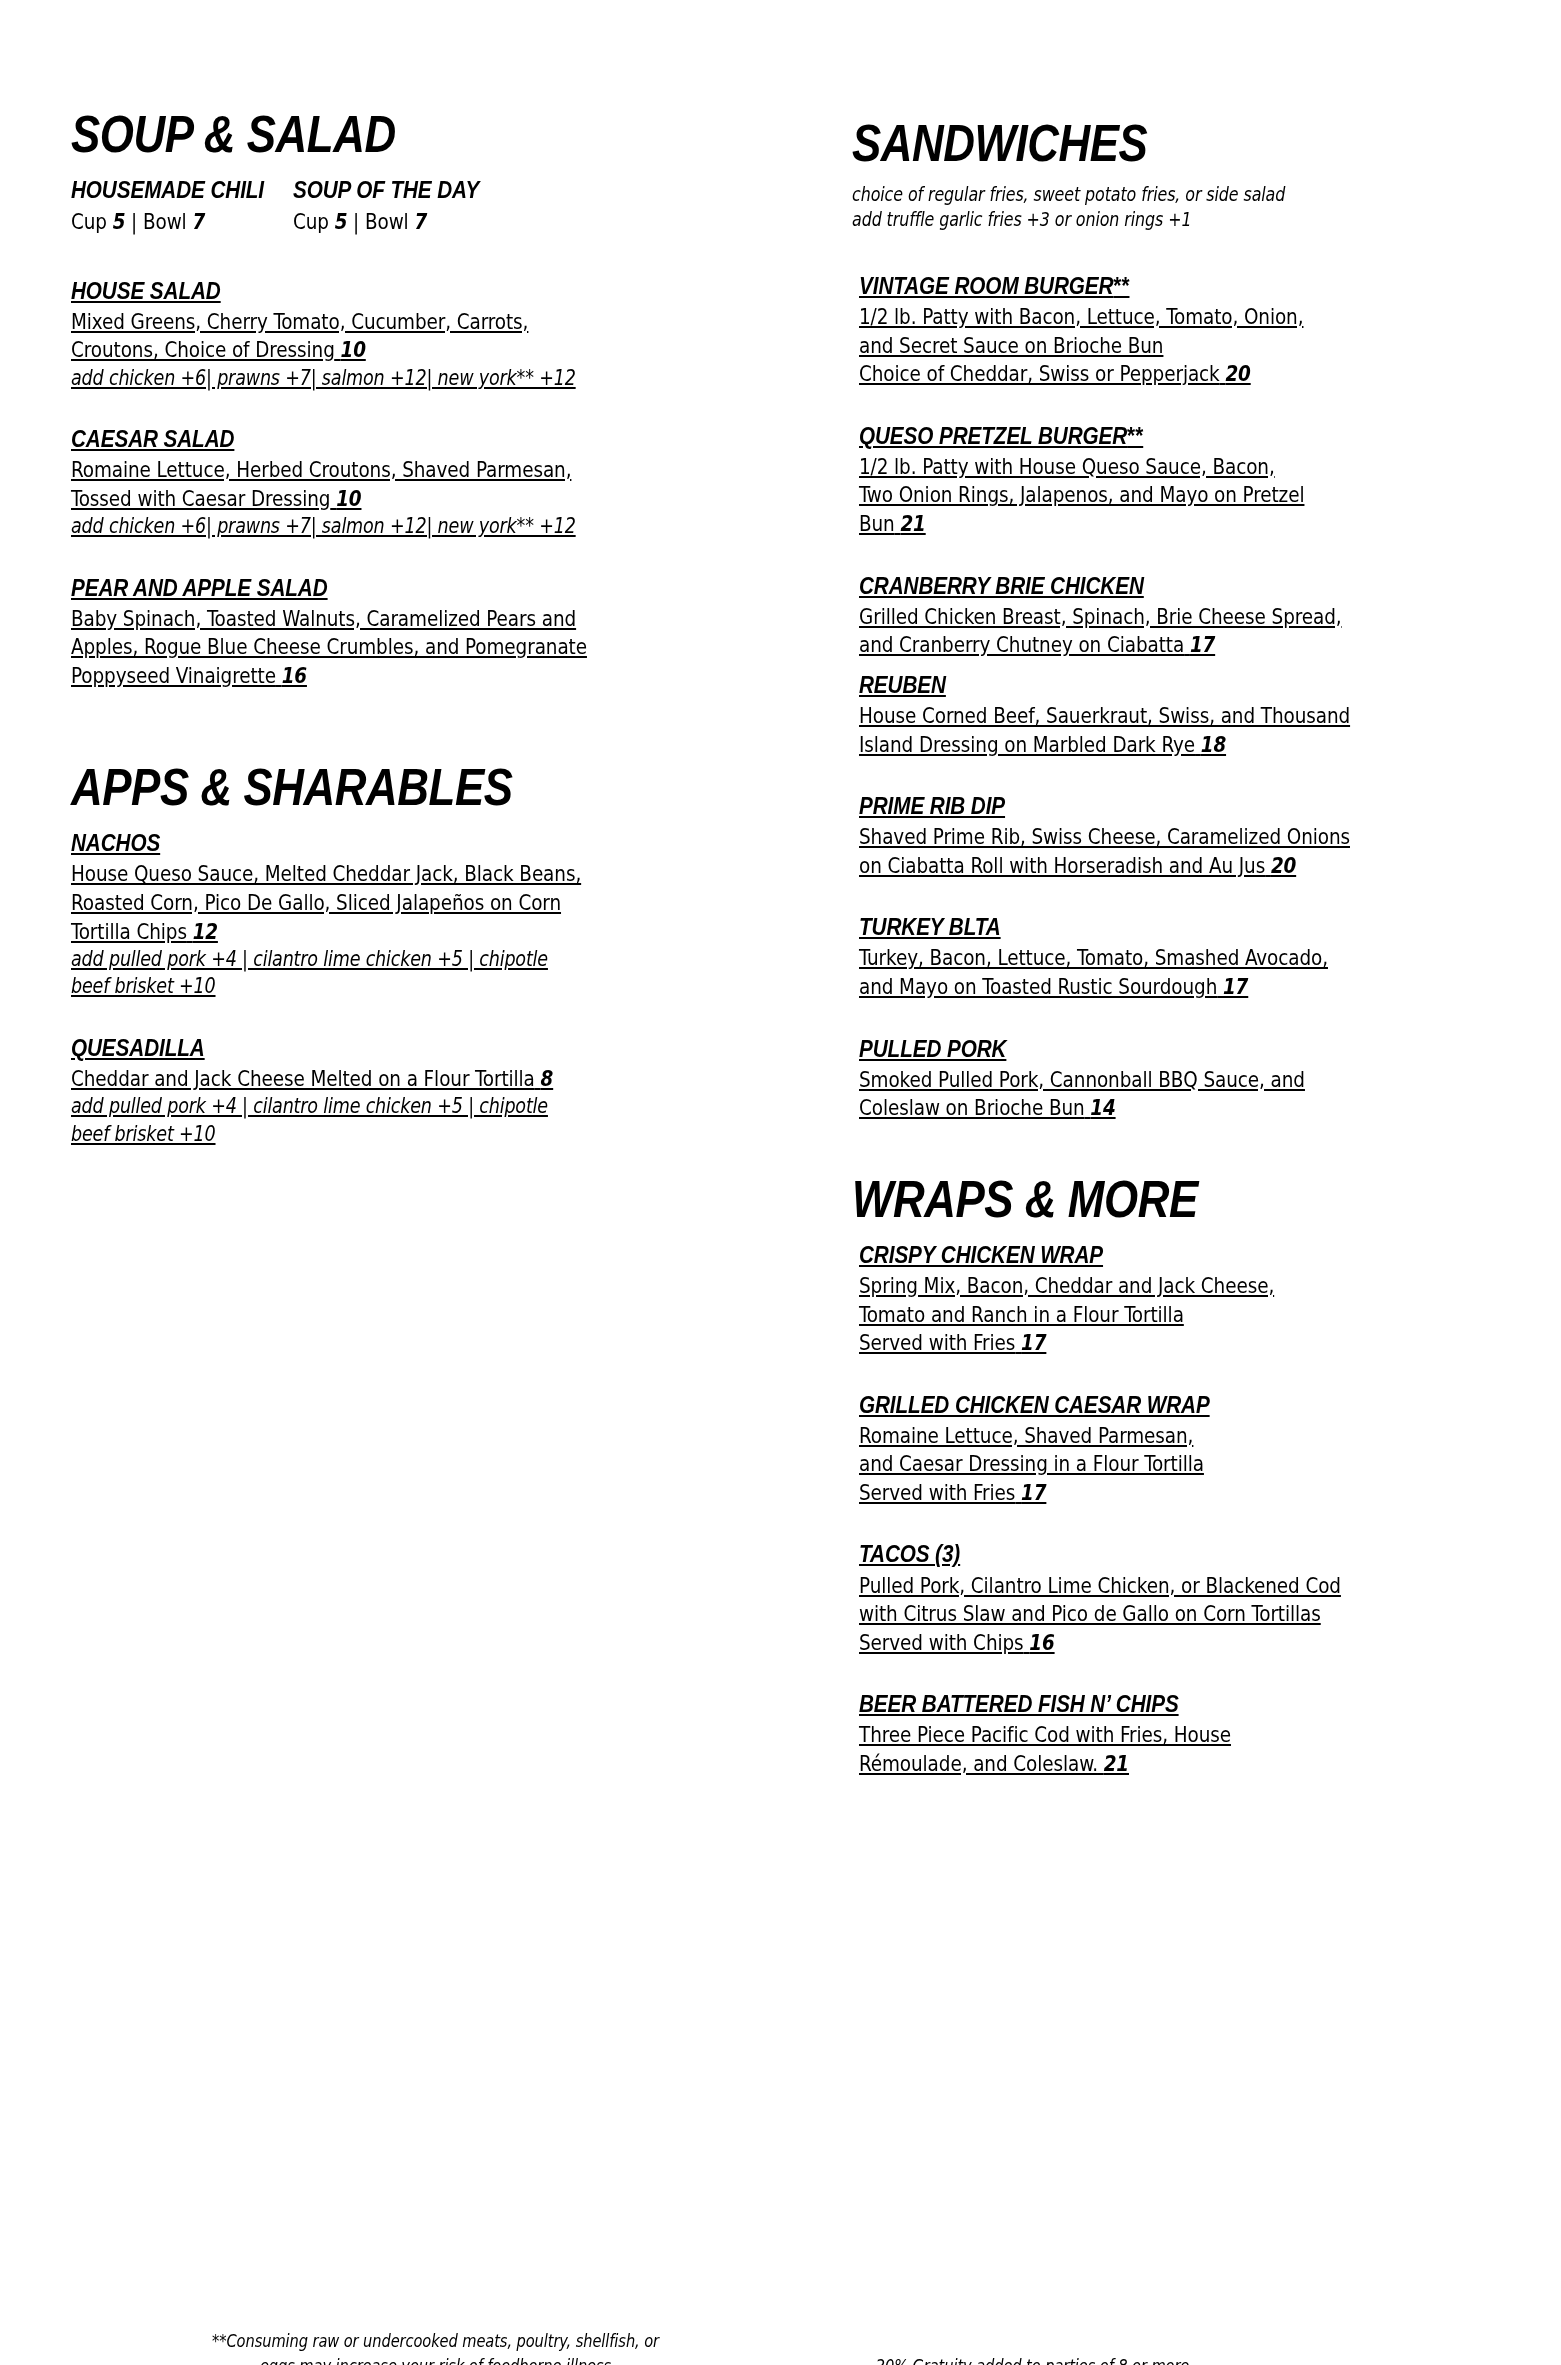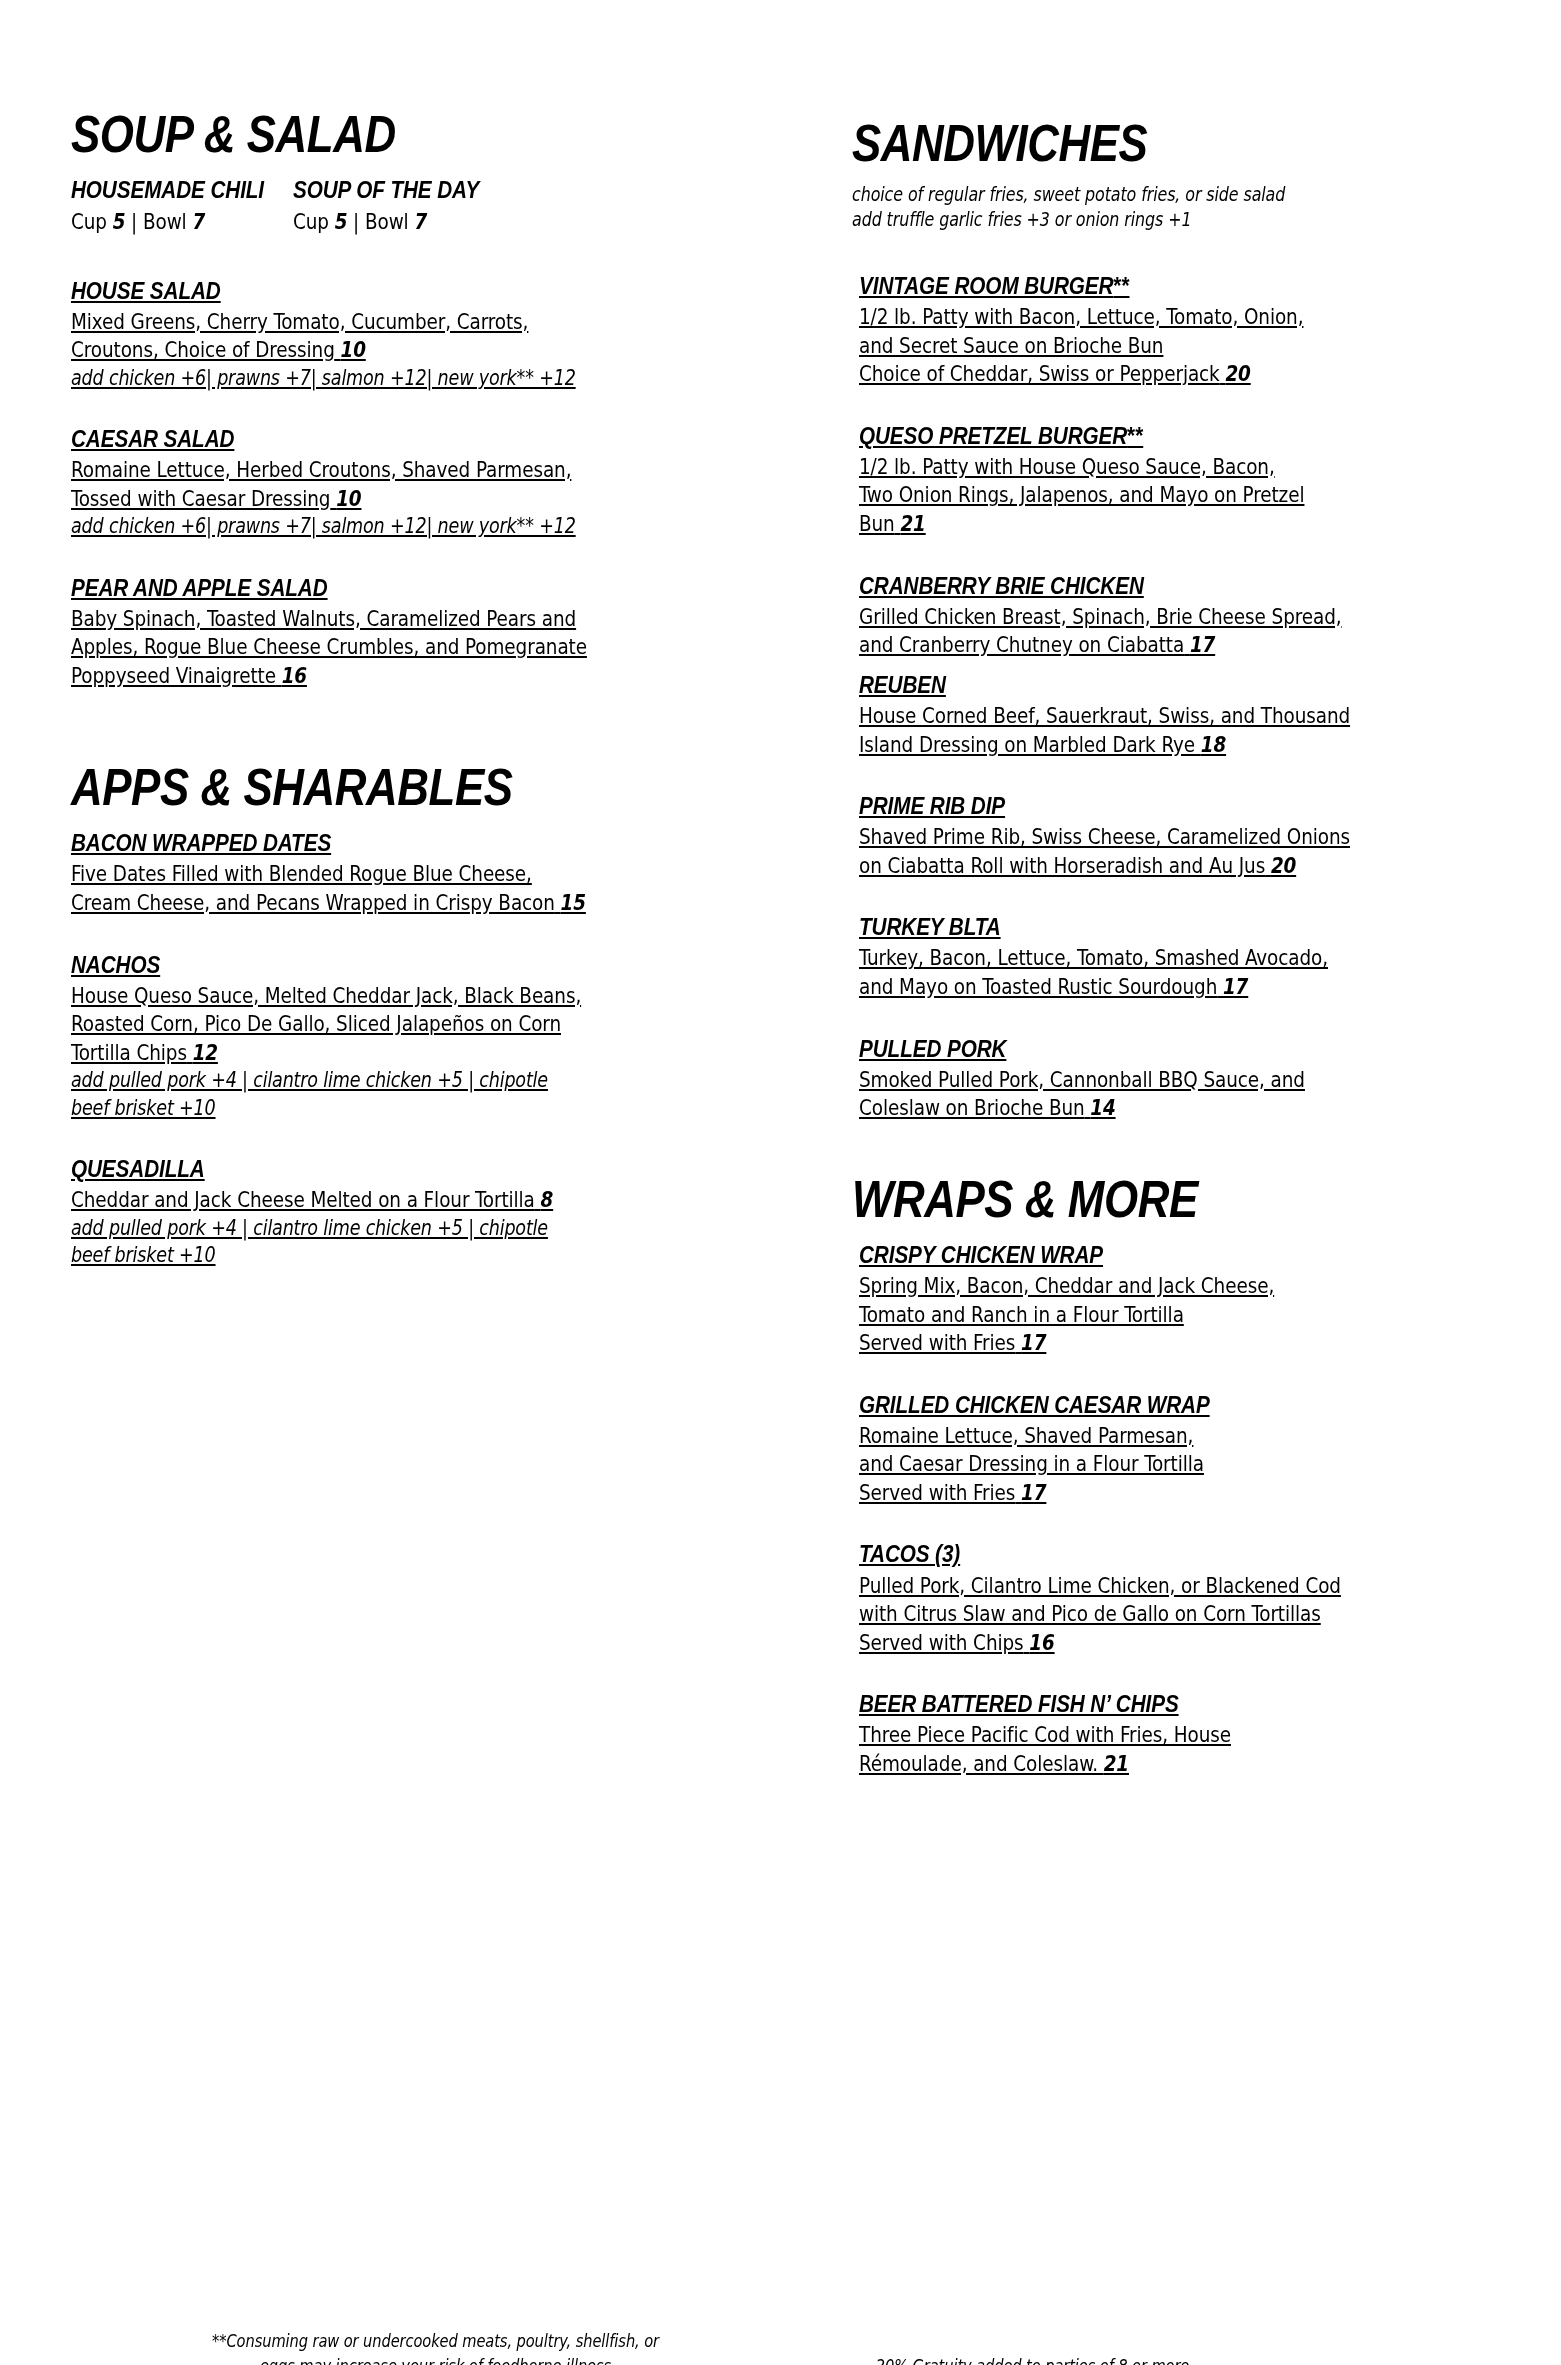--- a/index.html
+++ b/index.html
@@ -218,26 +218,20 @@
           <span>Apples, Rogue Blue Cheese Crumbles, and Pomegranate</span><br>
           <span>Poppyseed Vinaigrette</span>
           <b class="price">16</b></div>
       </div>
 
       <div class="spacer-xl"></div>
 
       <h1 class="section-title">APPS &amp; SHARABLES</h1>
 
 
-      <div class="item gap-lg">
-        <div class="item-name">BACON WRAPPED DATES</div>
-        <div class="desc"><span>Five Dates Filled with Blended Rogue Blue Cheese,</span><br>
-          <span>Cream Cheese, and Pecans Wrapped in Crispy Bacon</span>
-          <b class="price">15</b></div>
-      </div>
 
 
       <div class="item gap-lg">
         <div class="item-name">NACHOS</div>
         <div class="desc"><span>House Queso Sauce, Melted Cheddar Jack, Black Beans,</span><br>
           <span>Roasted Corn, Pico De Gallo, Sliced Jalapeños on Corn</span><br>
           <span>Tortilla Chips</span>
           <b class="price">12</b></div>
         <div class="addons"><span>add pulled pork +4 | cilantro lime chicken +5 | chipotle</span><br>
           <span>beef brisket +10</span></div>

